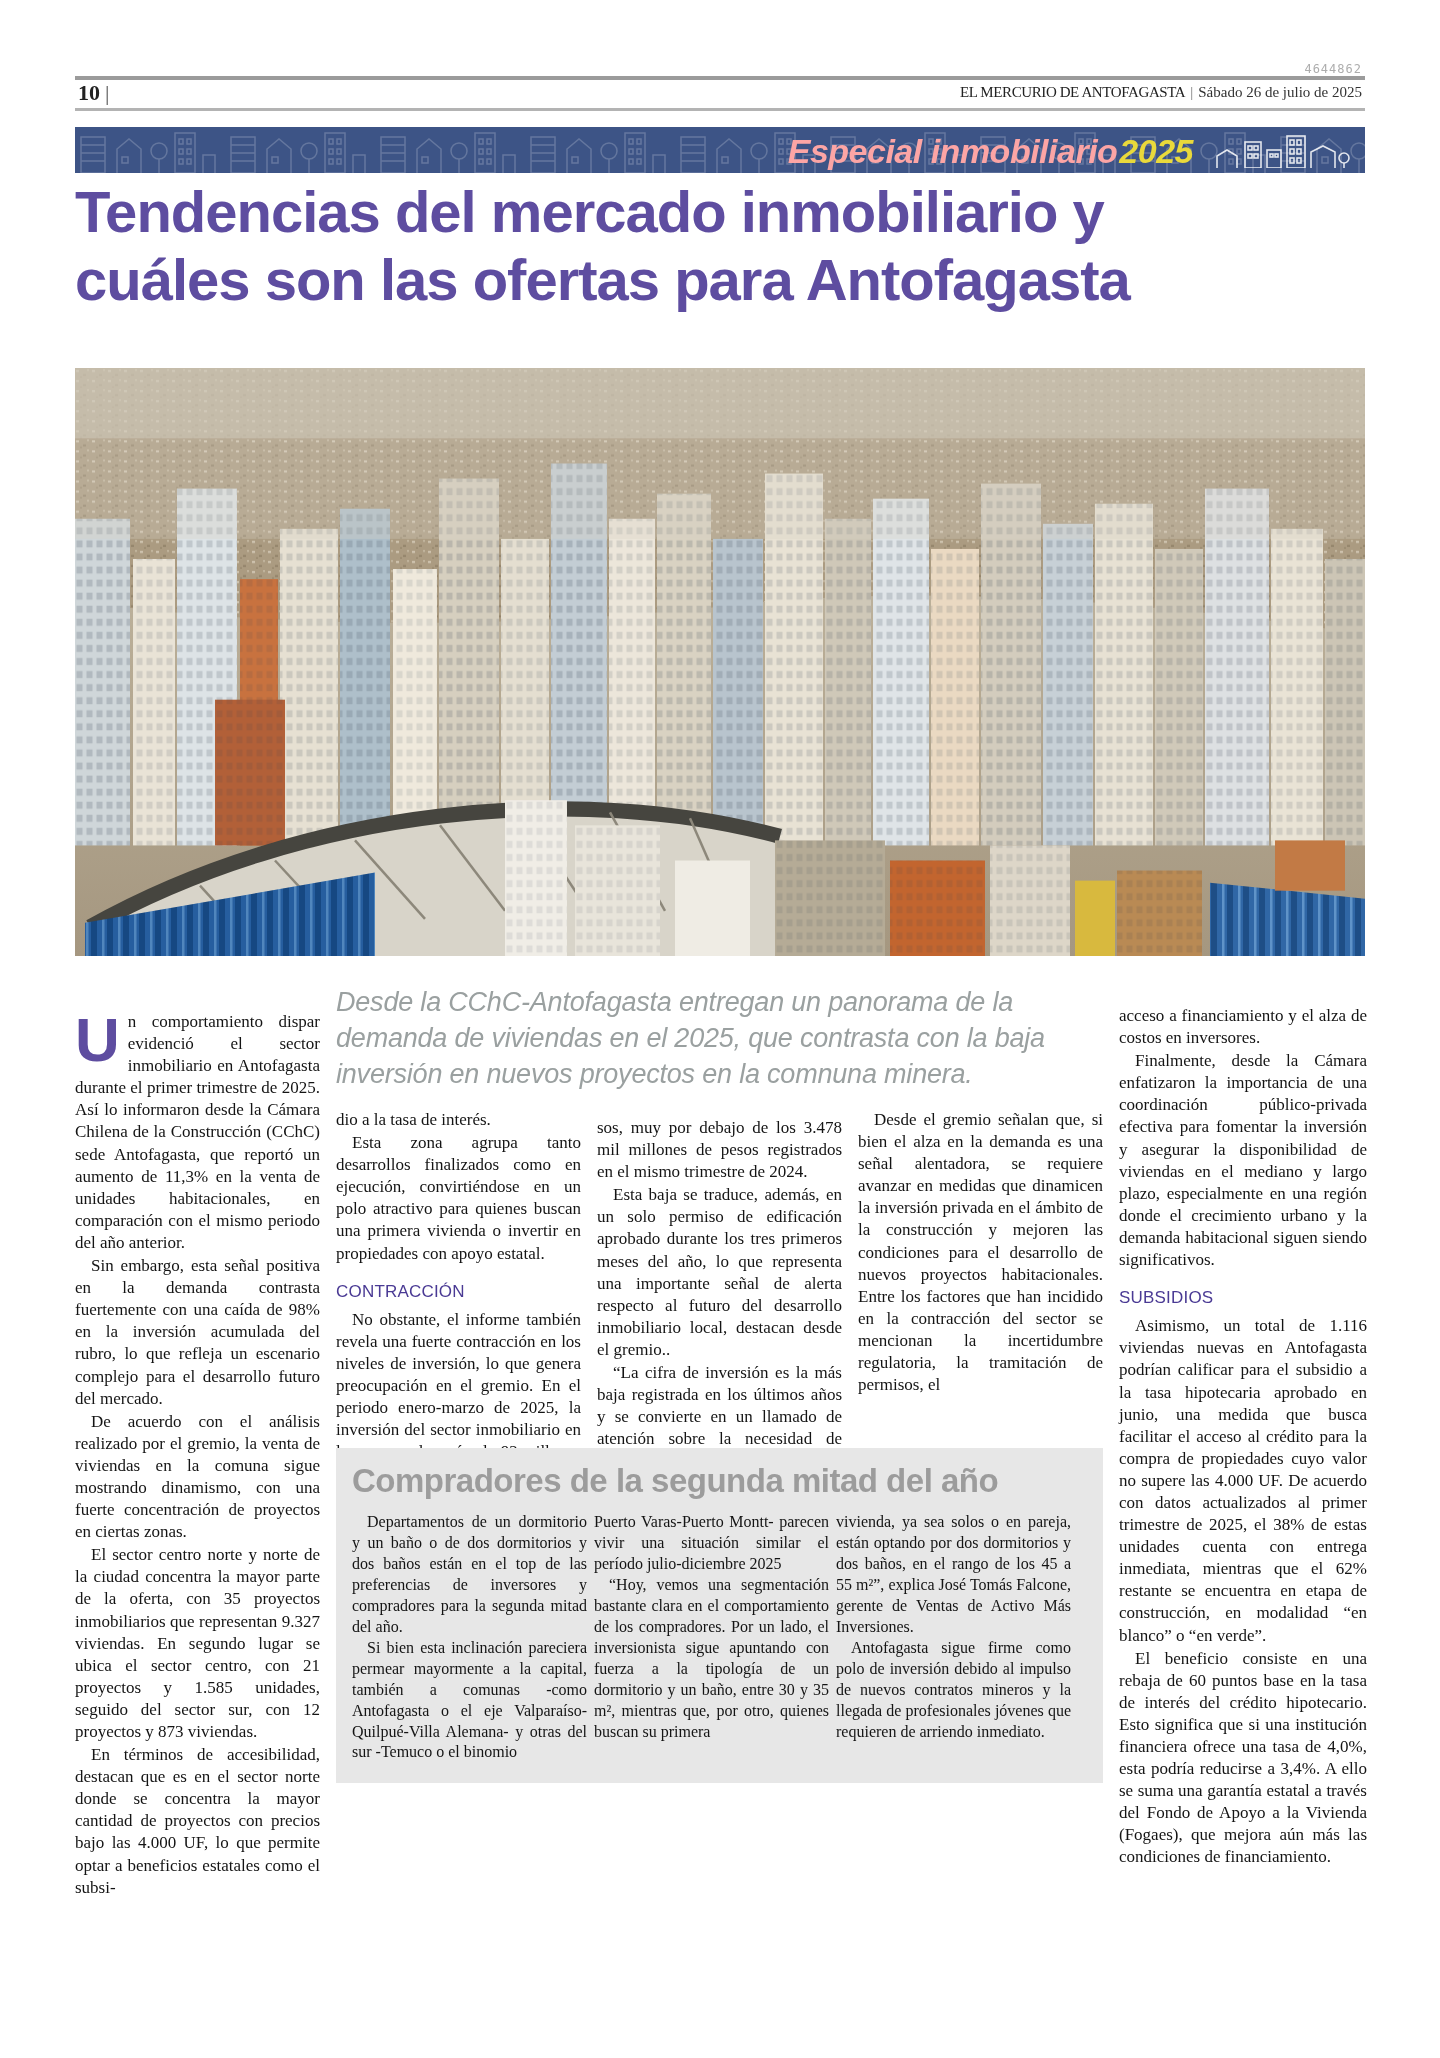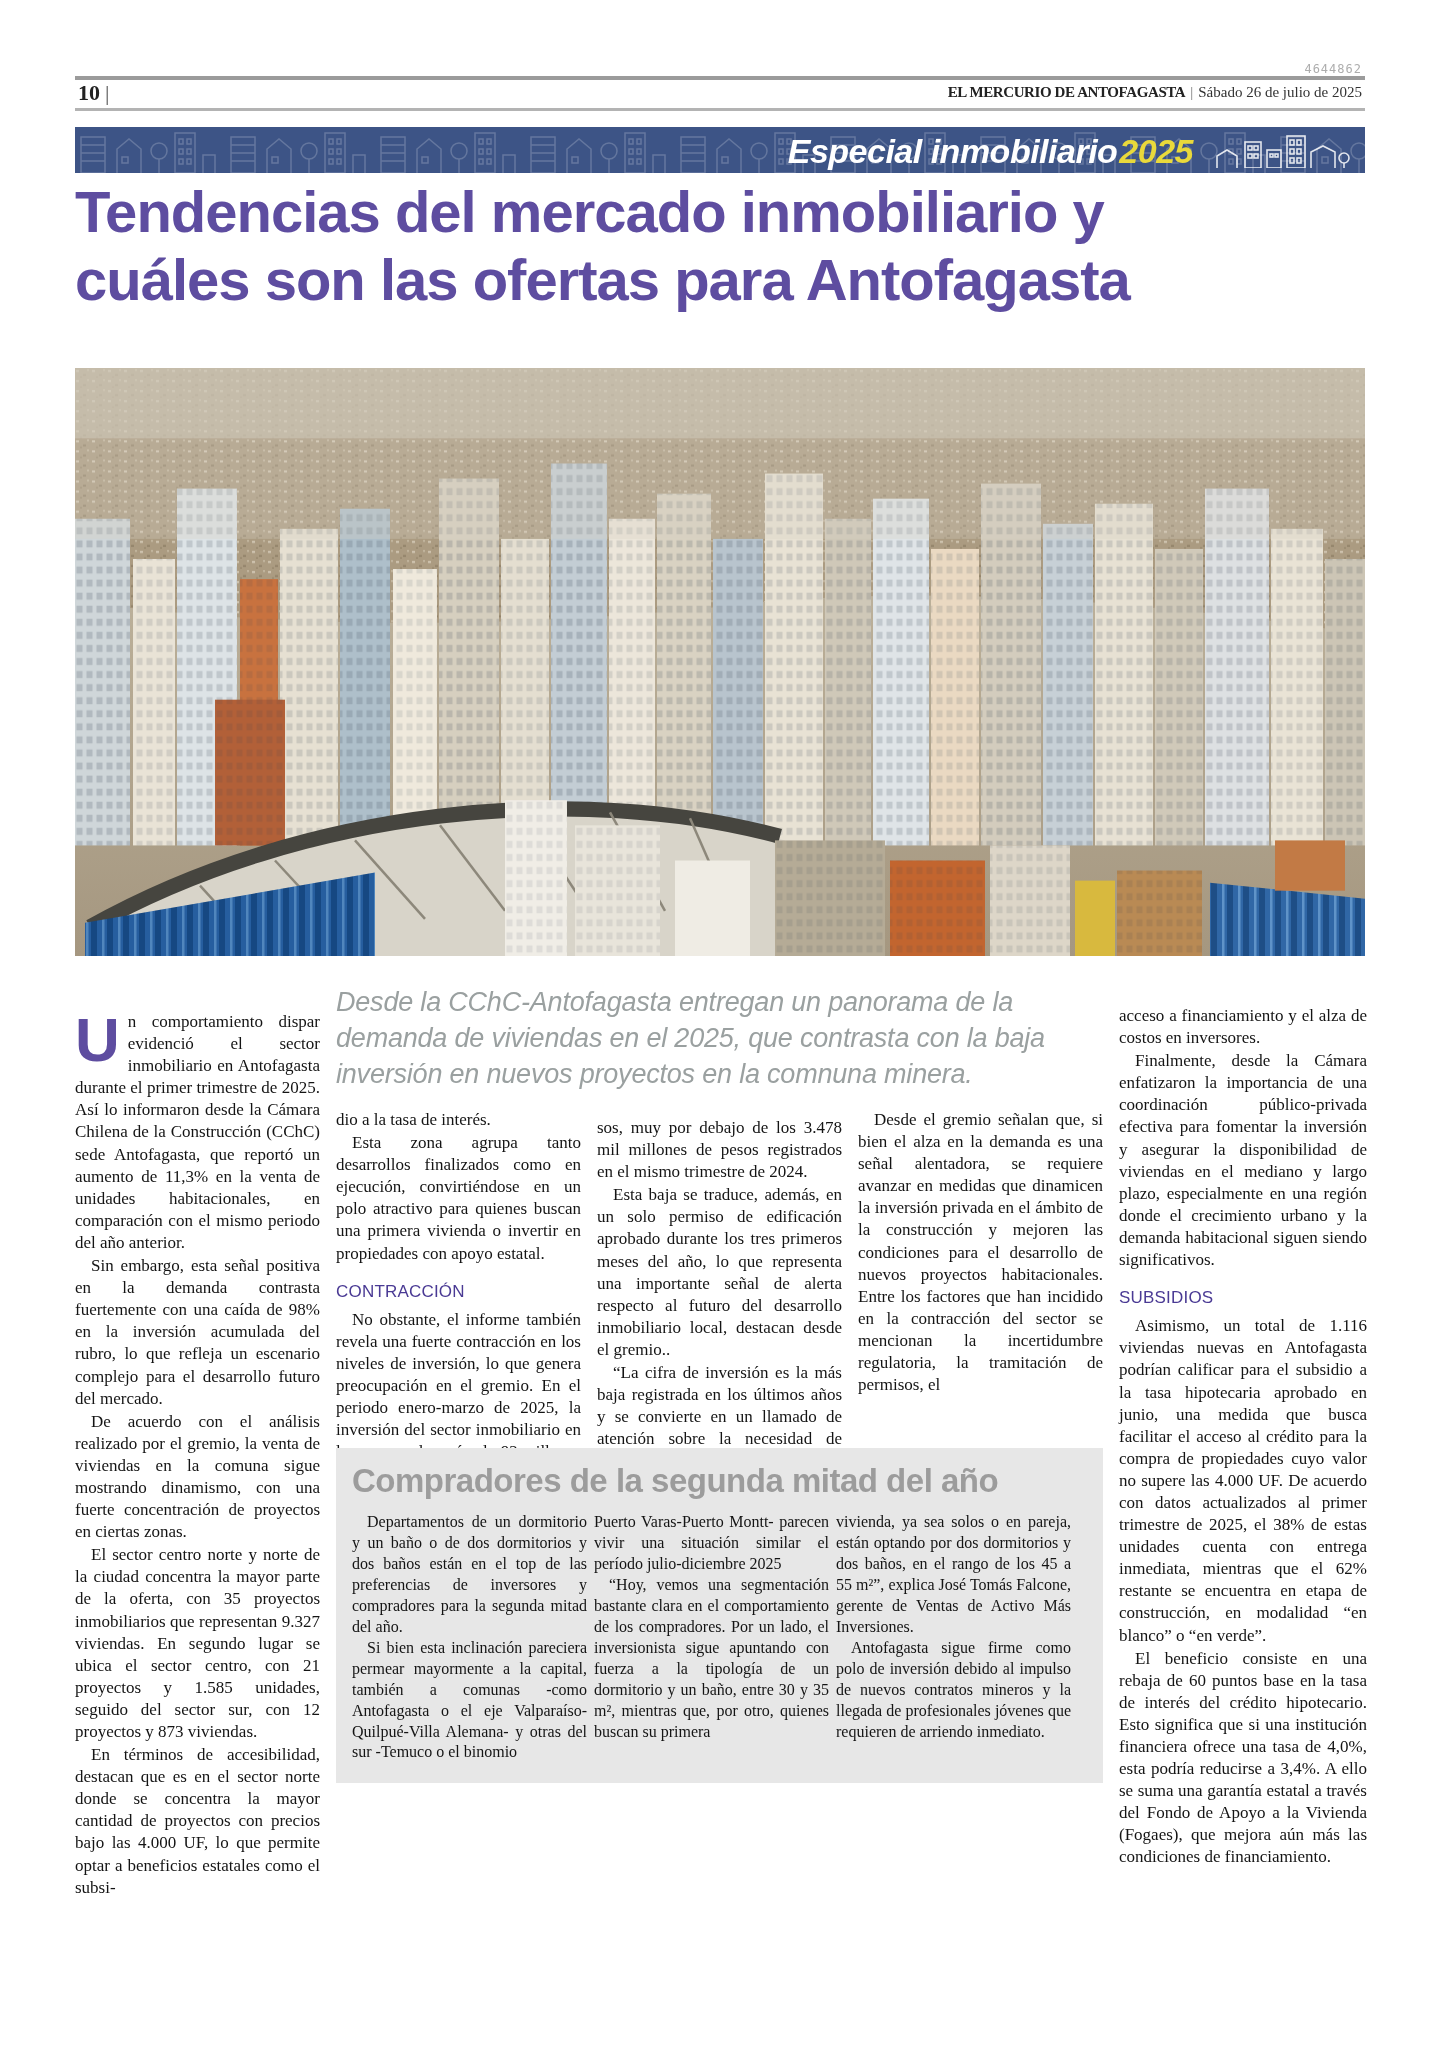--- a/index.html
+++ b/index.html
@@ -6,31 +6,31 @@
   .page{position:relative;width:1440px;height:2058px;background:#ffffff;margin:0 auto;
         font-family:"Liberation Serif",serif;color:#141414;overflow:hidden;}
   
   .rule-top{position:absolute;left:75px;right:75px;top:76px;height:4px;background:#9b9b9b;}
   .rule-bottom{position:absolute;left:75px;right:75px;top:108px;height:3px;background:#b3b3b3;}
   .folio-left{position:absolute;left:78px;top:80px;font-size:22px;font-weight:bold;color:#222;}
   .folio-left .bar{font-weight:normal;color:#555;margin-left:5px;}
   .press-code{position:absolute;right:78px;top:62px;font-size:12px;color:#adadad;letter-spacing:1px;
               font-family:"DejaVu Sans Mono",monospace;}
   .folio-right{position:absolute;right:78px;top:84px;font-size:15px;color:#222;white-space:nowrap;}
-  .folio-right .masthead{font-weight:bold;letter-spacing:-0.4px;text-align:center;}
+  .folio-right .masthead{font-weight:normal;letter-spacing:-0.4px;text-align:center;}
   .folio-right .sep{color:#777;margin:0 5px;}
   .folio-right .date{color:#333;}
   
   .banner{position:absolute;left:75px;top:127px;width:1290px;height:46px;
           background:var(--banner-blue,#3d5486);overflow:hidden;}
   .banner-bg{position:absolute;inset:0;width:100%;height:100%;}
   .banner-text{position:absolute;right:172px;top:0;height:46px;line-height:48px;
                font-family:"Liberation Sans",sans-serif;font-style:italic;font-weight:bold;
                font-size:34px;letter-spacing:-0.5px;white-space:nowrap;}
-  .banner-text .t{color:#ffffff;}
+  .banner-text .t{color:#fca5a5;}
   .banner-text .y{color:var(--banner-yellow,#e9d93b);margin-left:2px;text-align:center;}
   .banner-illu{position:absolute;right:14px;top:5px;}
   
   .headline{position:absolute;left:75px;top:178px;width:1310px;margin:0;
             font-family:"Liberation Sans",sans-serif;font-weight:bold;
             font-size:58px;line-height:1.17;letter-spacing:-1px;
             color:var(--accent-purple,#5e4da0);}
   
   .photo{position:absolute;left:75px;top:368px;width:1290px;height:588px;margin:0;
          overflow:hidden;background:#b7ab94;}

